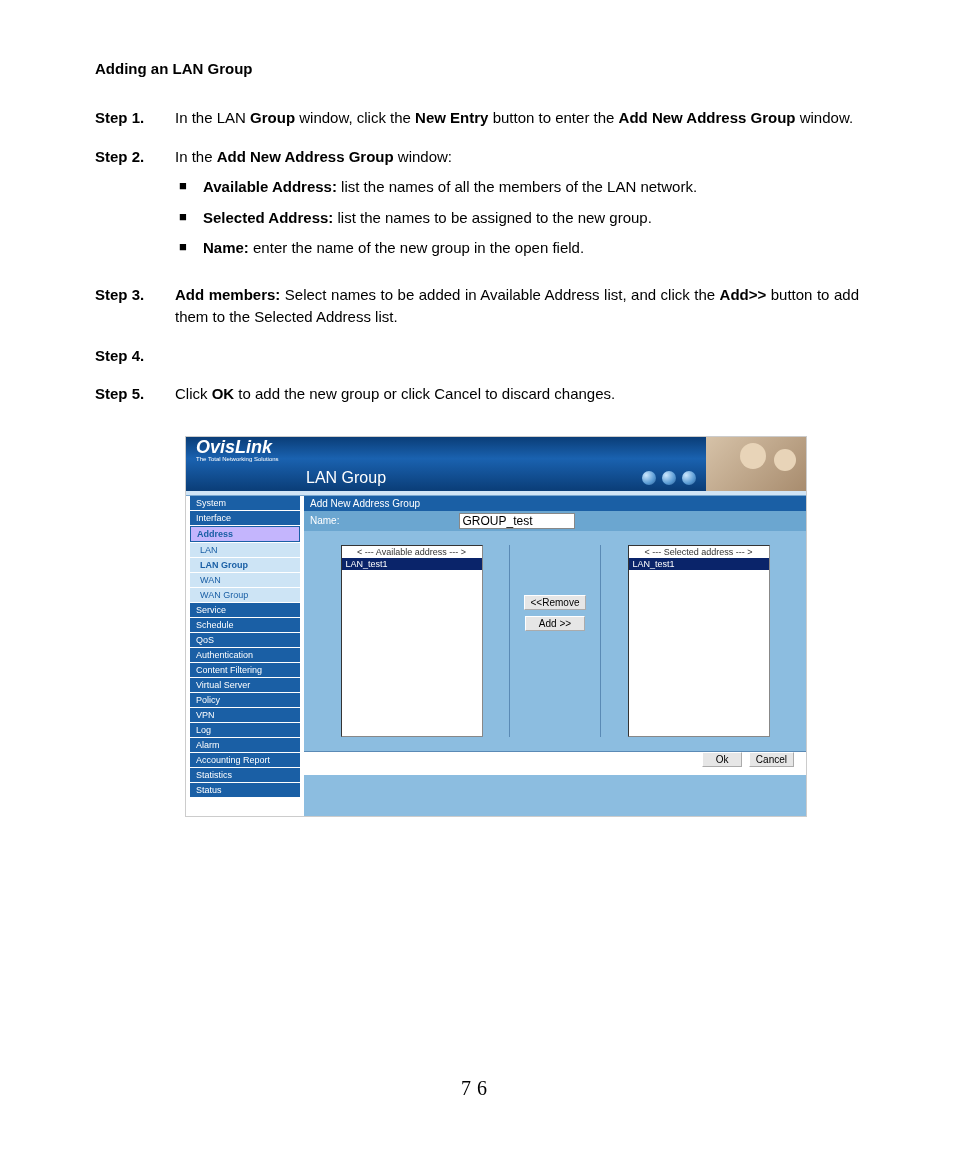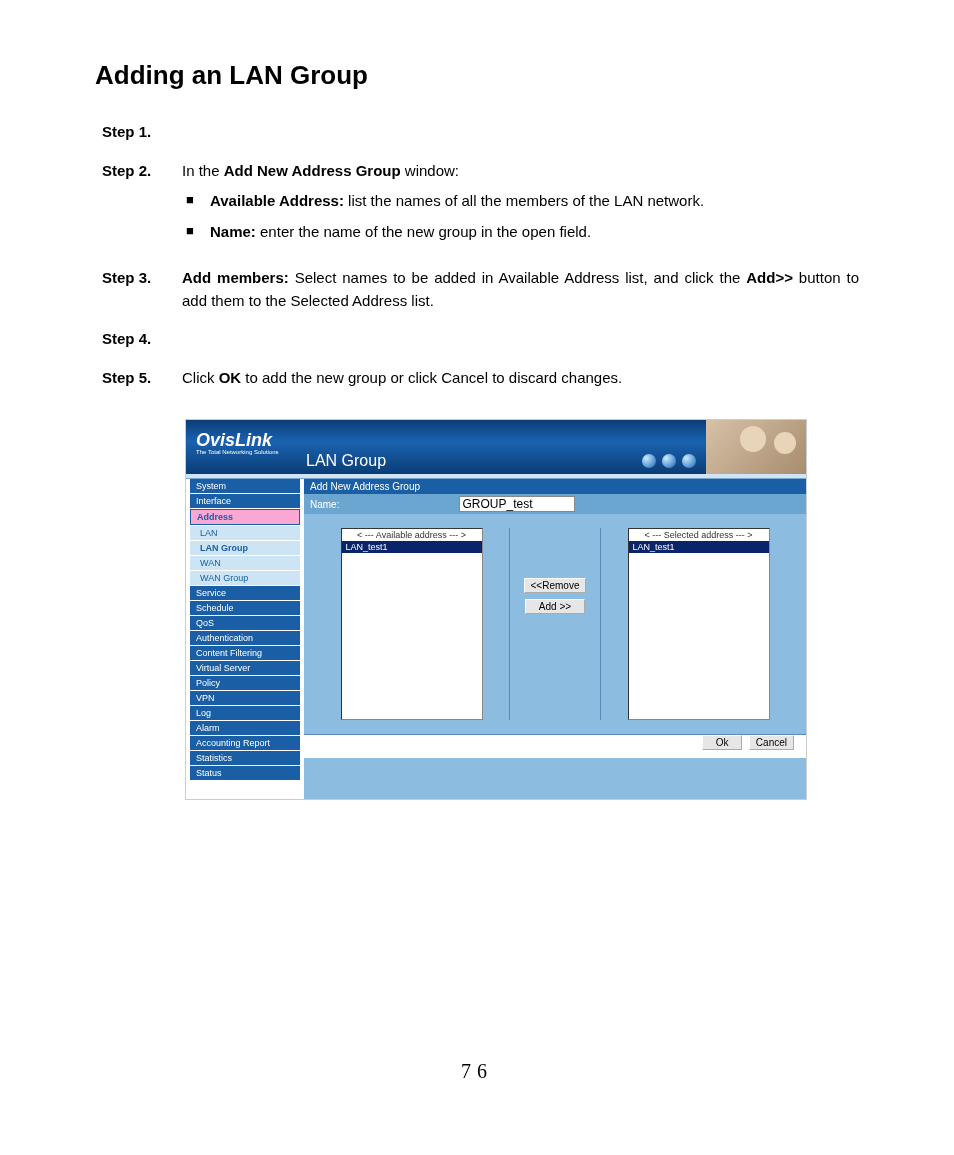--- a/index.html
+++ b/index.html
@@ -7,31 +7,30 @@
     padding: 0;
     font-family: Arial, Helvetica, sans-serif;
     background: #fff;
     width: 954px;
   }
   .page {
     padding: 60px 95px 40px 95px;
     box-sizing: border-box;
   }
   h1.title {
-    font-size: 26px;
+    font-size: 15px;
     font-weight: bold;
     margin: 0 0 30px 0;
   }
   .step {
     font-size: 15px;
     line-height: 1.5;
     margin-bottom: 16px;
     display: flex;
     text-align: justify;
-    margin-left: 7px;
   }
   .step-label {
     font-weight: bold;
     flex: 0 0 80px;
   }
   .step-body {
     flex: 1;
   }
   .bullets {
     margin: 6px 0 0 0;
@@ -62,21 +61,21 @@
     background: linear-gradient(#0a3d77, #1a62b0 40%, #0a3d77);
     color: #fff;
     height: 54px;
     position: relative;
     display: flex;
     align-items: flex-end;
   }
   .ss-logo {
     position: absolute;
     left: 10px;
-    top: 10px;
+    top: 0;
     font-size: 18px;
     font-weight: bold;
     font-style: italic;
     color: #fff;
   }
   .ss-logo-sub {
     font-size: 6px;
     display: block;
     font-style: normal;
     font-weight: normal;
@@ -140,21 +139,21 @@
     background: #1a5fa5;
     font-size: 9px;
     cursor: pointer;
   }
   .nav-sub {
     background: #cde4f5;
     color: #1a5fa5;
     padding-left: 10px;
   }
   .nav-active {
-    background: #f9a8d4;
+    background: #c4b5fd;
     color: #1a5fa5;
     font-weight: bold;
     border: 1px solid #1a5fa5;
     box-sizing: border-box;
   }
   .nav-sub-active {
     color: #1a5fa5;
     font-weight: bold;
   }
   .ss-main {
@@ -253,28 +252,32 @@
   }
 </style>
 </head>
 <body>
 
 <div class="page">
   <h1 class="title">Adding an LAN Group</h1>
 
   <div class="step">
     <div class="step-label">Step 1.</div>
+    <div class="step-body">
+      <span>In the LAN </span><b>Group</b><span> window, click the </span><b>New Entry</b><span> button to enter the </span><b>Add New Address Group</b><span> window.</span>
+    </div>
   </div>
 
   <div class="step">
     <div class="step-label">Step 2.</div>
     <div class="step-body">
       <span>In the </span><b>Add New Address Group</b><span> window:</span>
       <ul class="bullets">
         <li><b>Available Address:</b><span> list the names of all the members of the LAN network.</span></li>
+        <li><b>Selected Address:</b><span> list the names to be assigned to the new group.</span></li>
         <li><b>Name:</b><span> enter the name of the new group in the open field.</span></li>
       </ul>
     </div>
   </div>
 
   <div class="step">
     <div class="step-label">Step 3.</div>
     <div class="step-body">
       <b>Add members:</b><span> Select names to be added in Available Address list, and click the </span><b>Add&gt;&gt;</b><span> button to add them to the Selected Address list.</span>
     </div>

